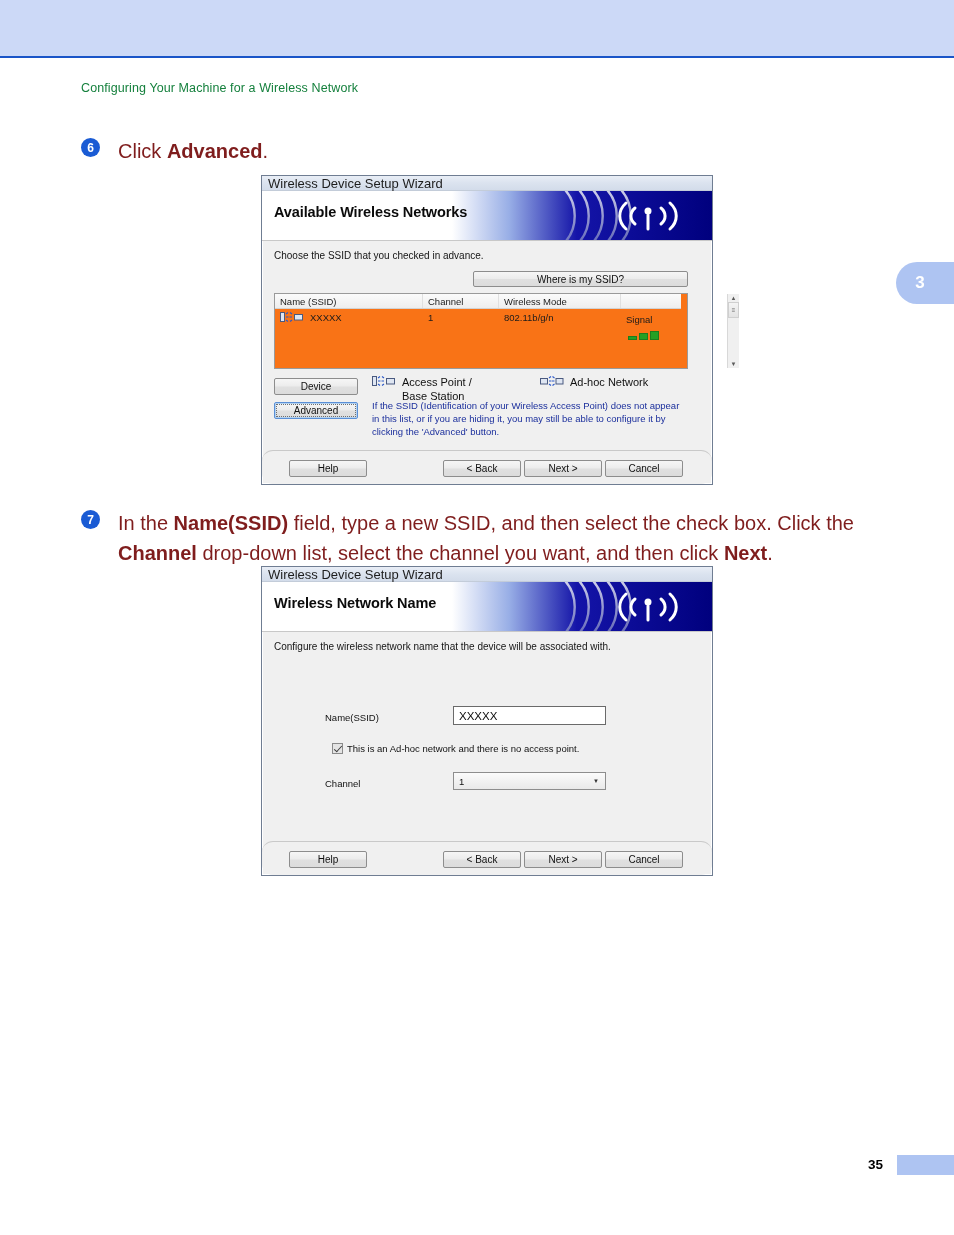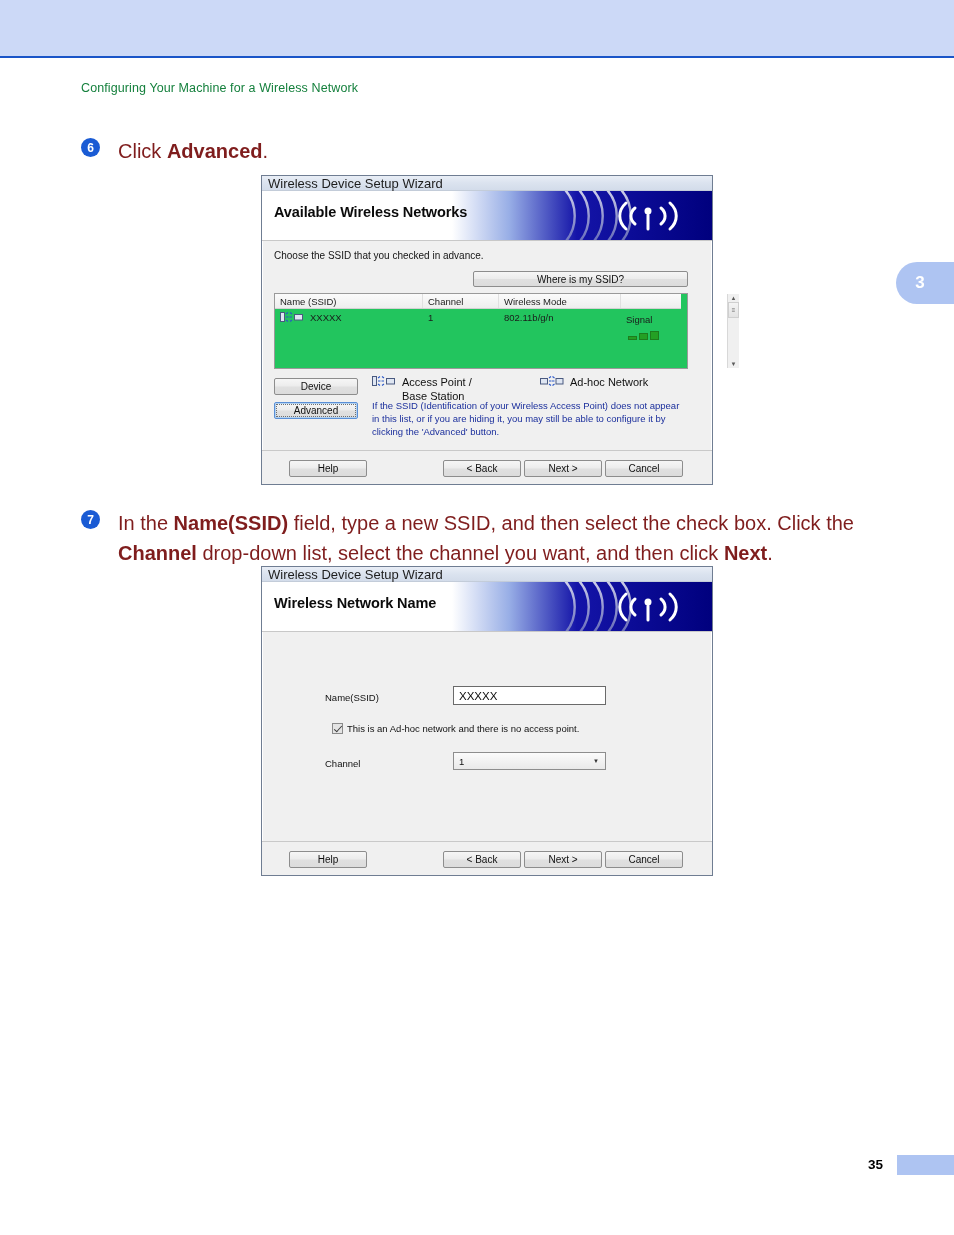--- a/index.html
+++ b/index.html
@@ -170,21 +170,21 @@
     position: absolute;
     left: 211px; top: 10px;
     width: 215px; height: 16px;
   }
 
   
   .listview {
     position: absolute;
     left: 12px; top: 32px;
     width: 414px; height: 76px;
-    background: #22c55e;
+    background: #f97316;
     border: 1px solid #9a9a9a;
     display: flex;
     gap: 46px;
   }
   .lv-main { flex: 1 1 auto; }
   .lv-head {
     display: flex;
     height: 15px;
     background: linear-gradient(to bottom, #fbfbfb, #eeeeee);
     border-bottom: 1px solid #d2d2d2;
@@ -270,20 +270,21 @@
     line-height: 1.35;
   }
 
   .dlg-footer {
     position: absolute;
     left: 0; bottom: 0;
     width: 100%;
     height: 34px;
     border-top: 1px solid #c9c9c9;
     background: #f0f0f0;
+    border-radius: 11px;
   }
   .btn-help   { position: absolute; left: 27px;  top: 9px; width: 78px; }
   .btn-back   { position: absolute; left: 181px; top: 9px; width: 78px; }
   .btn-next   { position: absolute; left: 262px; top: 9px; width: 78px; }
   .btn-cancel { position: absolute; left: 343px; top: 9px; width: 78px; }
 
   
   .form-label {
     position: absolute;
     font-size: 9.5px;
@@ -547,20 +548,21 @@
         <path d="M-22 -13 A 26 20 0 0 0 -22 13"></path>
         <path d="M-13 -8 A 16 12 0 0 0 -13 8"></path>
         <path d="M22 -13 A 26 20 0 0 1 22 13"></path>
         <path d="M13 -8 A 16 12 0 0 1 13 8"></path>
         <circle cx="0" cy="-5" r="3.5" fill="#ffffff" stroke="none"></circle>
         <path d="M0 -1 L0 13" stroke-width="3"></path>
       </g>
     </svg>
   </div>
 
+  <div class="dlg-subtitle">Configure the wireless network name that the device will be associated with.</div>
 
   <div class="dlg-body">
 
     <div class="form-label lbl-ssid">Name(SSID)</div>
     <div class="text-input" placeholder="">XXXXX</div>
 
     <div class="checkrow">
       <span class="checkbox"></span>
       <span>This is an Ad-hoc network and there is no access point.</span>
     </div>

